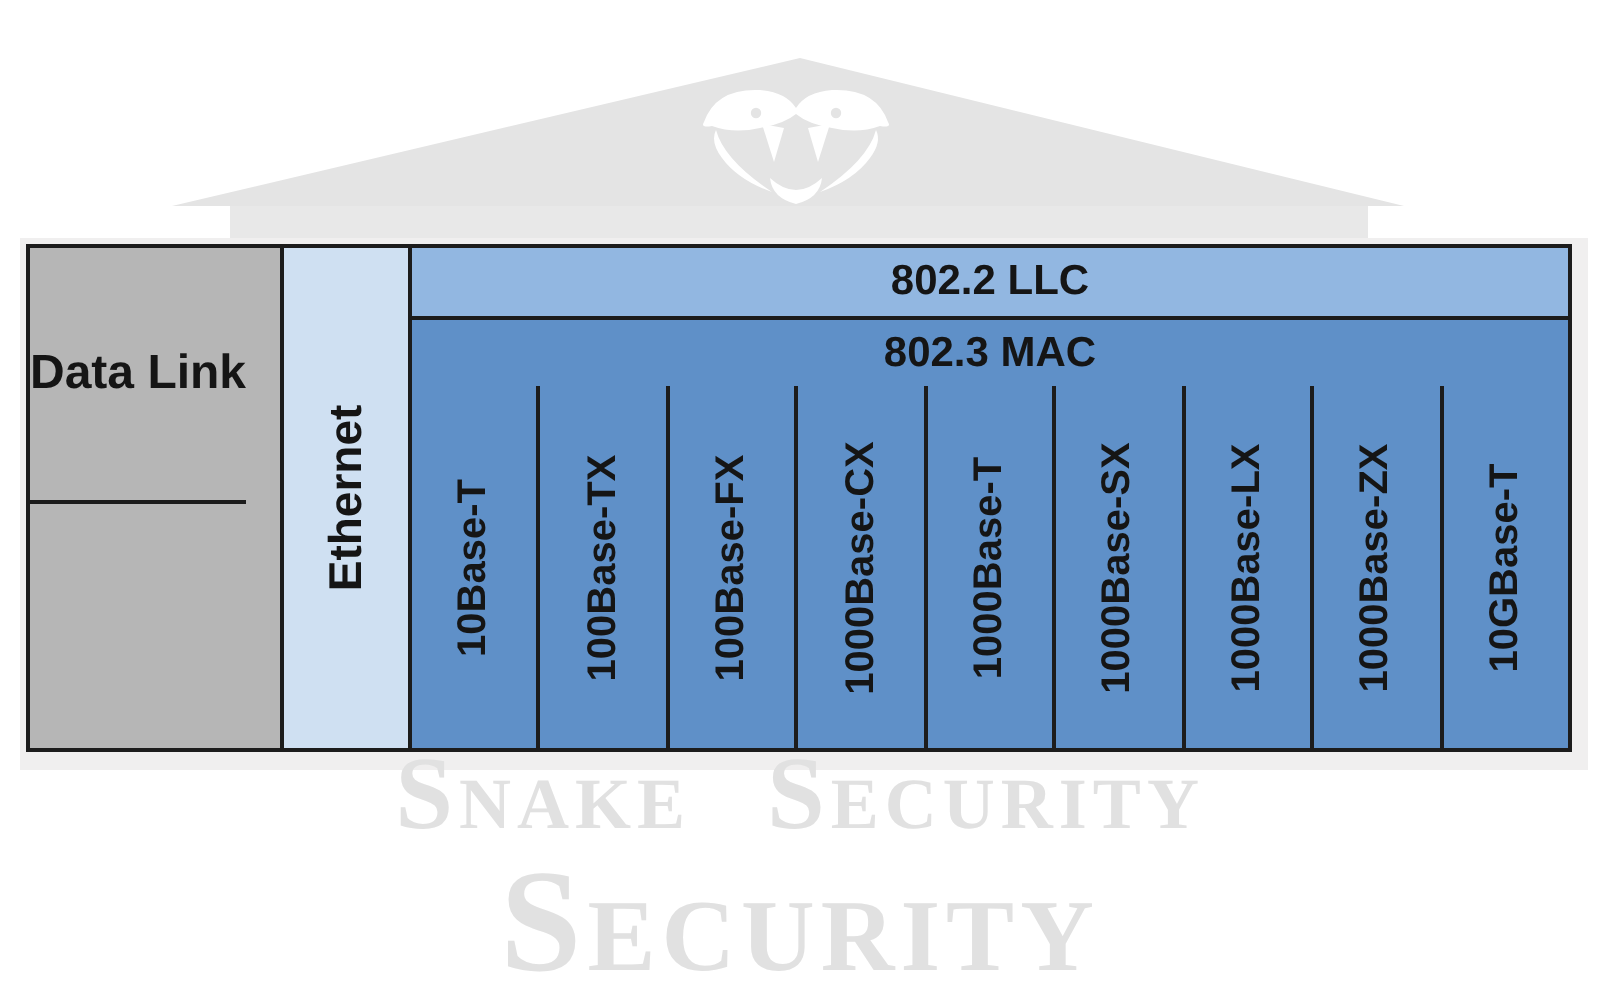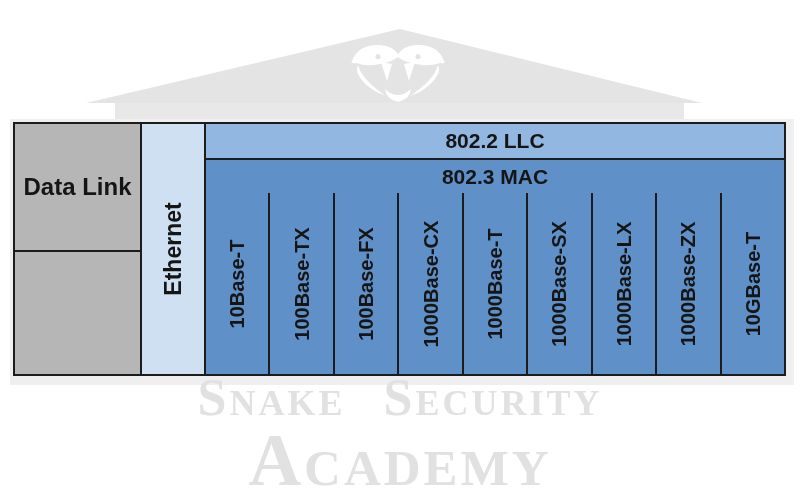--- a/index.html
+++ b/index.html
@@ -19,21 +19,21 @@
     font-family:"Liberation Serif",serif;font-weight:bold;font-variant:small-caps;
     line-height:1;white-space:nowrap;z-index:1;
   }
   .wm-line1{top:372px;font-size:52px;letter-spacing:3px;word-spacing:22px;}
   .wm-line2{top:424px;font-size:73px;letter-spacing:3px;}
   
   .table-wrap{
     position:absolute;left:13px;top:122px;width:769px;height:250px;
     border:2px solid var(--border);display:flex;z-index:2;background:transparent;
   }
-  .layers-col{width:125px;flex:none;display:flex;flex-direction:column;border-right:2px solid var(--border);background:var(--layer-fill);gap:18px;}
+  .layers-col{width:125px;flex:none;display:flex;border-right:2px solid var(--border);background:var(--layer-fill);gap:18px;}
   .layer-cell{display:flex;align-items:center;justify-content:center;}
   .layer-cell.top{height:126px;flex:none;border-bottom:2px solid var(--border);}
   .layer-cell.bottom{flex:1;}
   .layer-label{font-size:24px;font-weight:700;color:#151515;}
   .eth-col{width:62px;flex:none;border-right:2px solid var(--border);background:var(--eth-fill);position:relative;}
   .eth-label{
     position:absolute;left:50%;top:50%;transform:translate(-50%,-50%) rotate(-90deg);
     font-size:23px;font-weight:700;color:#151515;white-space:nowrap;
   }
   .main-col{flex:1;display:flex;flex-direction:column;}
@@ -67,21 +67,21 @@
       <path d="M415,62 L409,81 L404,64 Z"></path>
       <path d="M385,89 Q398,101 411,89 Q410,99 398,102 Q386,99 385,89 Z"></path>
       <circle cx="378" cy="56.5" r="2.6" fill="#e4e4e4"></circle>
       <circle cx="418" cy="56.5" r="2.6" fill="#e4e4e4"></circle>
     </g>
   </svg>
 
   <div class="backdrop"></div>
 
   <div class="wm-line wm-line1">Snake Security</div>
-  <div class="wm-line wm-line2">Academy</div>
+  <div class="wm-line wm-line2">Security</div>
 
   <div class="table-wrap">
 
     <div class="layers-col">
       <div class="layer-cell top">
         <span class="layer-label">Data Link</span>
       </div>
     </div>
 
     <div class="eth-col">

